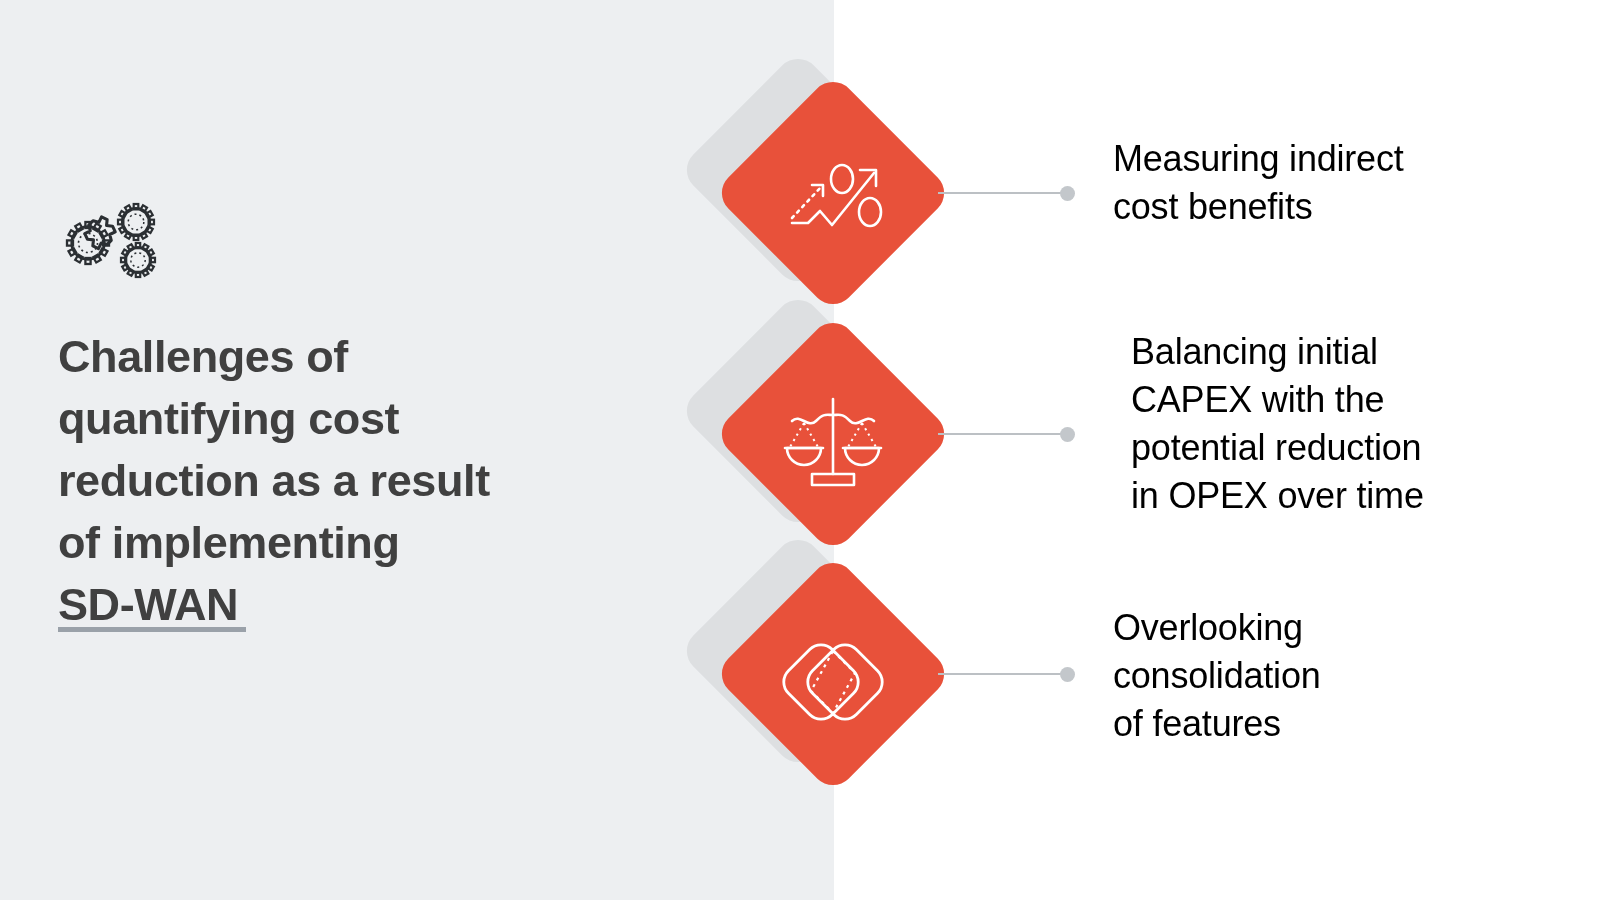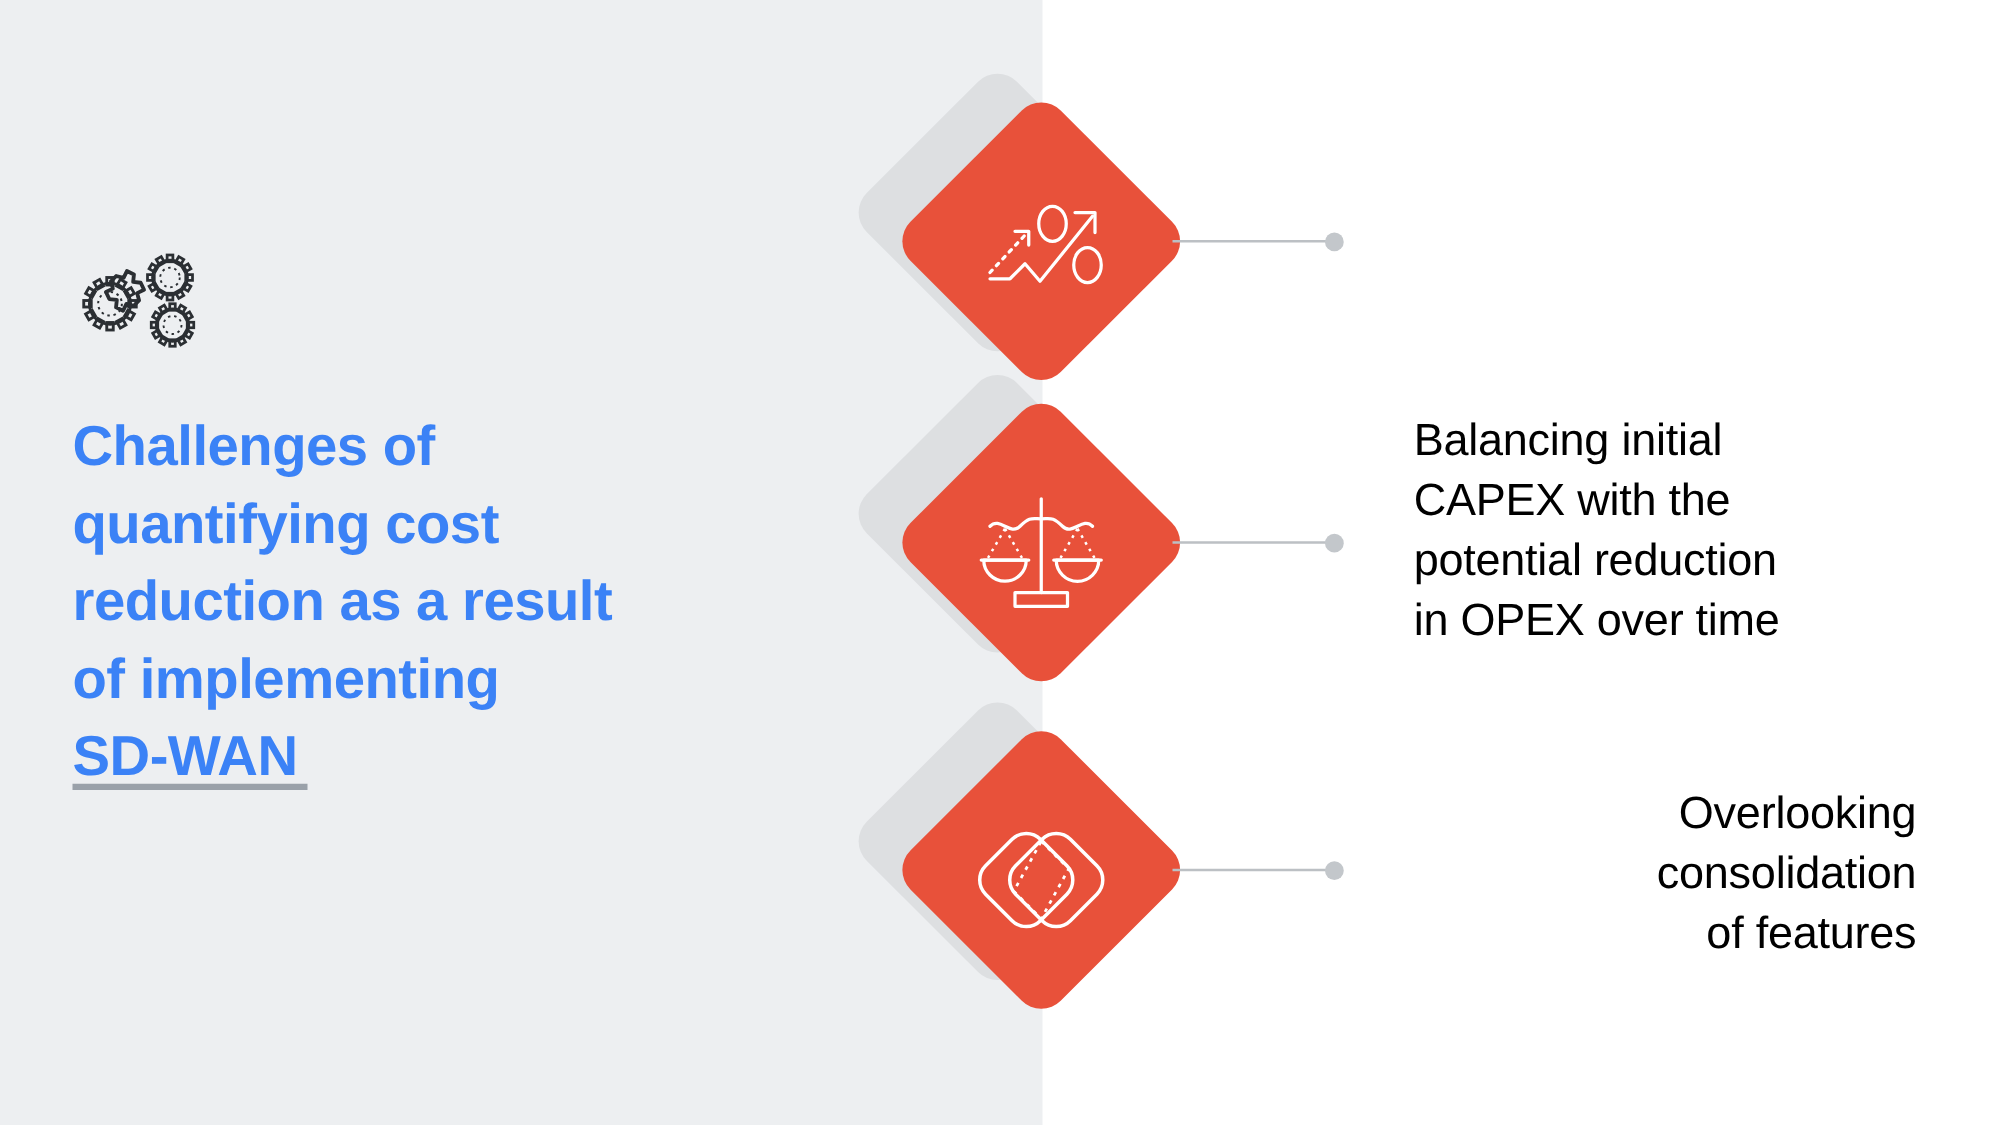--- a/index.html
+++ b/index.html
@@ -39,41 +39,41 @@
   
   .headline {
     position: absolute;
     left: 58px;
     top: 296px;
     width: 560px;
     font-size: 45px;
     line-height: 62px;
     font-weight: bold;
     letter-spacing: -0.4px;
-    color: #3b82f6;
+    color: #404040;
     white-space: pre-line;
   }
   .rule {
     position: absolute;
     left: 58px;
     top: 627px;
     width: 188px;
     height: 5px;
     background: #9aa1a9;
   }
   
   .row {
     position: absolute;
     left: 0;
     width: 1600px;
     height: 240px;
   }
   .row-1 { top: 73px; }
   .row-2 { top: 314px; }
-  .row-3 { top: 576px; text-align: right; }
+  .row-3 { top: 554px; }
 
   
   .diamond-shadow {
     position: absolute;
     left: 713px;
     top: 12px;
     width: 170px;
     height: 170px;
     background: #dddfe1;
     border-radius: 22px;
@@ -231,20 +231,22 @@
           <path d="M44 115 L60 115 L72 103 L84 117 L126 65"></path>
           <path d="M112 62 L128 62 L128 78"></path>
 
           <ellipse cx="94" cy="71" rx="11" ry="14"></ellipse>
           <ellipse cx="122" cy="104" rx="11" ry="14"></ellipse>
         </g>
       </svg>
     </div>
     <div class="connector-line"></div>
     <div class="connector-dot"></div>
+    <div class="label label-1">Measuring indirect
+cost benefits</div>
   </div>
 
   <div class="row row-2">
     <div class="diamond-shadow"></div>
     <div class="diamond"></div>
     <div class="diamond-art">
       <svg width="170" height="170" viewBox="0 0 170 170" fill="none">
         <g stroke="#ffffff" stroke-width="2.6" fill="none" stroke-linecap="round" stroke-linejoin="round">
 
           <path d="M85 50 L85 125"></path>

